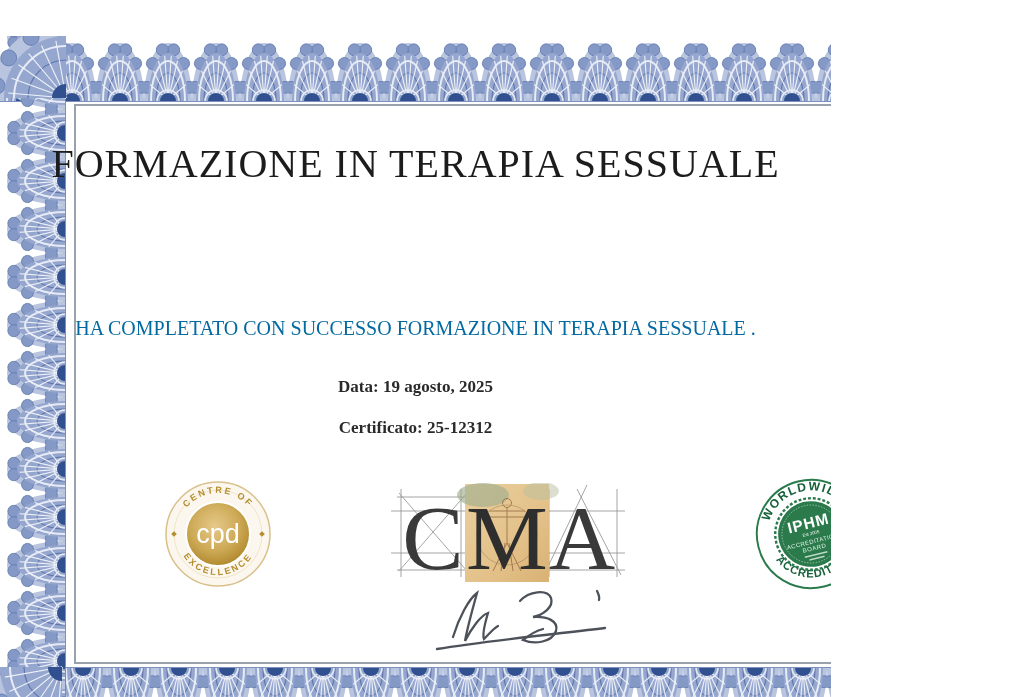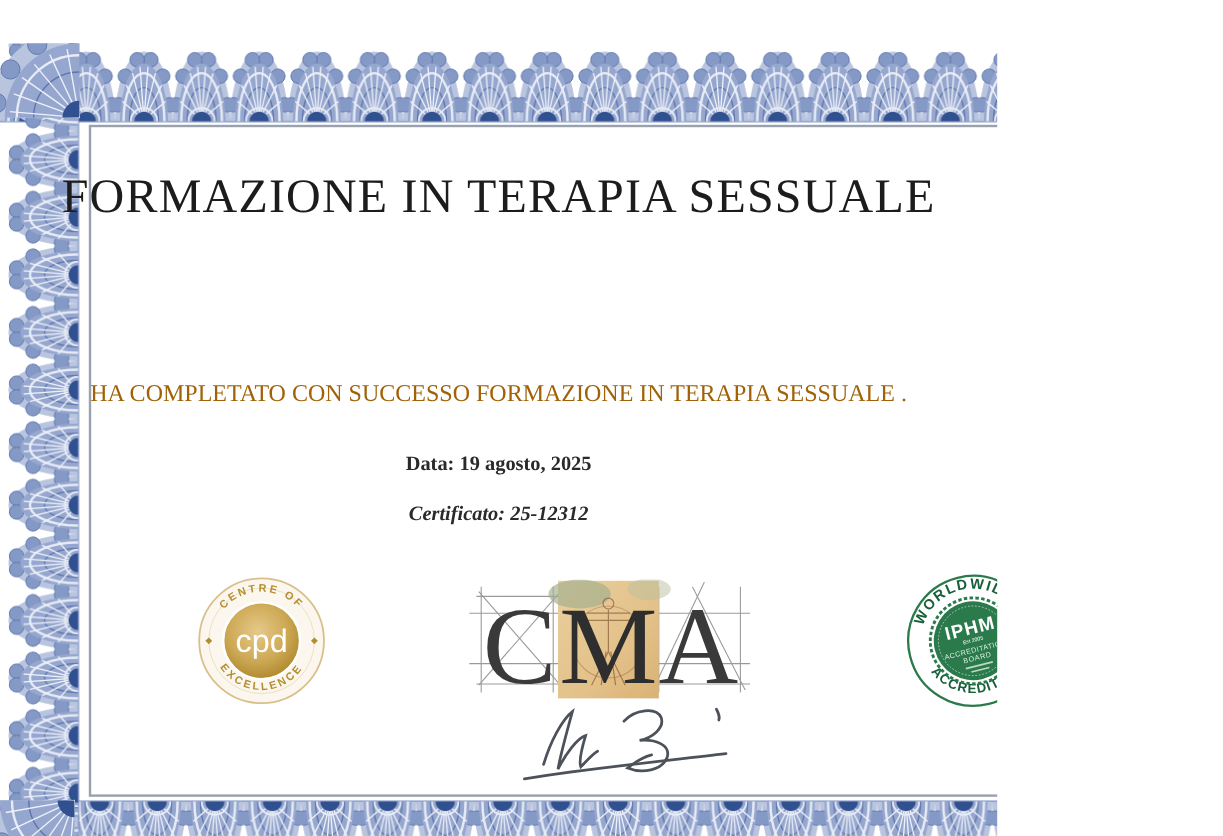--- a/index.html
+++ b/index.html
@@ -8,24 +8,24 @@
     overflow:hidden;font-family:"Liberation Serif",serif;color:#1f1f1f;margin-top:36px;
   }
   .lace{position:absolute;inset:0;}
   .panel{
     position:absolute;left:74px;top:68px;width:867px;height:560px;
     background:#ffffff;border:2px solid #99a1ad;box-sizing:border-box;
   }
   .line{position:absolute;left:0;width:100%;text-align:center;white-space:nowrap;}
   .title{top:104px;font-size:40px;letter-spacing:1px;color:#1c1c1c;}
   .name{top:196px;font-size:44px;letter-spacing:1px;color:#de9b3b;}
-  .statement{top:281px;font-size:20px;color:#a16207;}
+  .statement{top:281px;font-size:20px;color:#0369a1;}
   .meta{font-weight:bold;font-size:17px;color:#2a2a2a;}
   .date{top:341px;}
-  .certno{top:382px;font-style:italic;}
+  .certno{top:382px;}
   .badge{position:absolute;}
   .cpd{left:163px;top:443px;}
   .cma{left:391px;top:447px;}
   .iphm{left:753px;top:440px;}
   .sig{position:absolute;left:425px;top:543px;}
 </style>
 </head>
 <body>
 
 <div class="cert">

